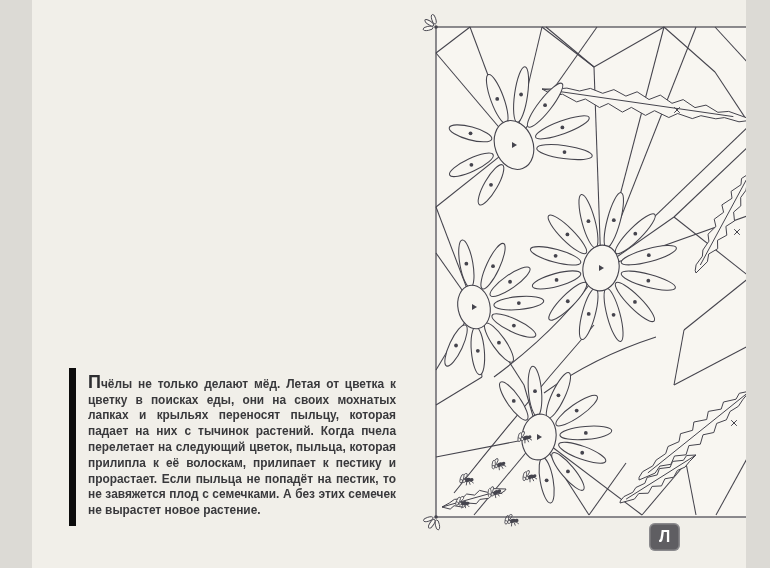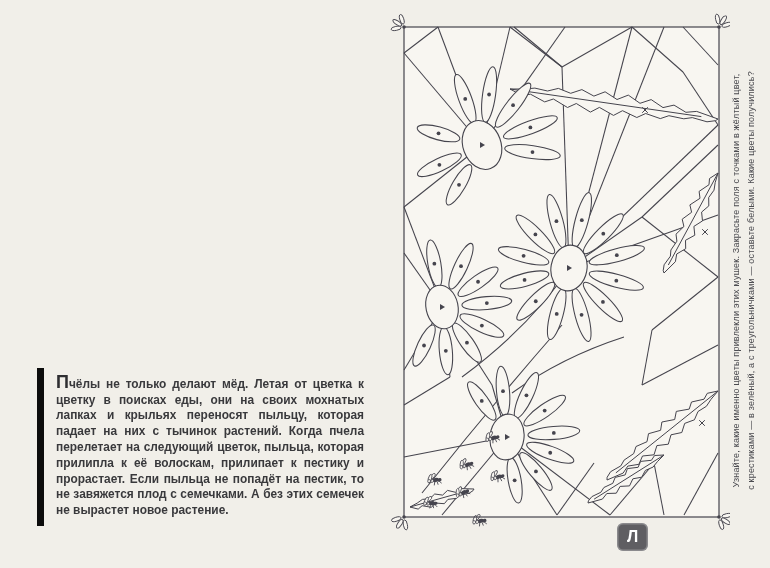--- a/index.html
+++ b/index.html
@@ -1,17 +1,17 @@
 <!DOCTYPE html>
 <html><head>
 <meta charset="utf-8">
 <style>
   html,body{margin:0;padding:0;background:#dcdad5;}
-  .page{position:relative;width:770px;height:568px;background:#f1efe9;overflow:hidden;
-        font-family:"Liberation Sans",sans-serif;}
+  .page{position:relative;width:714px;height:568px;background:#f1efe9;overflow:hidden;
+        font-family:"Liberation Sans",sans-serif;margin-left:32px;}
   .accent-bar{position:absolute;left:37px;top:368px;width:7px;height:158px;background:#0c0c0c;}
   .paragraph{position:absolute;left:56px;top:363px;width:308px;
              font-size:11.9px;line-height:15.8px;font-weight:600;color:#39393c;
              text-align:justify;text-align-last:left;}
   .dropcap{font-size:18px;font-weight:800;color:#2e2e31;}
   .vcap-wrap{position:absolute;left:729px;top:28px;width:34px;height:505px;}
   .vcap-inner{position:absolute;left:0;top:505px;width:505px;height:34px;
               transform-origin:0 0;transform:rotate(-90deg);}
   .vcap-line{width:505px;height:15px;font-size:9px;line-height:15px;color:#4b4b50;
              font-weight:500;white-space:nowrap;text-align:center;letter-spacing:.2px;}

